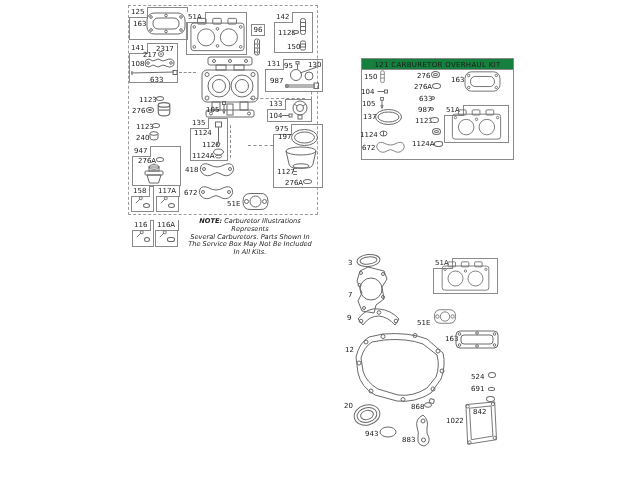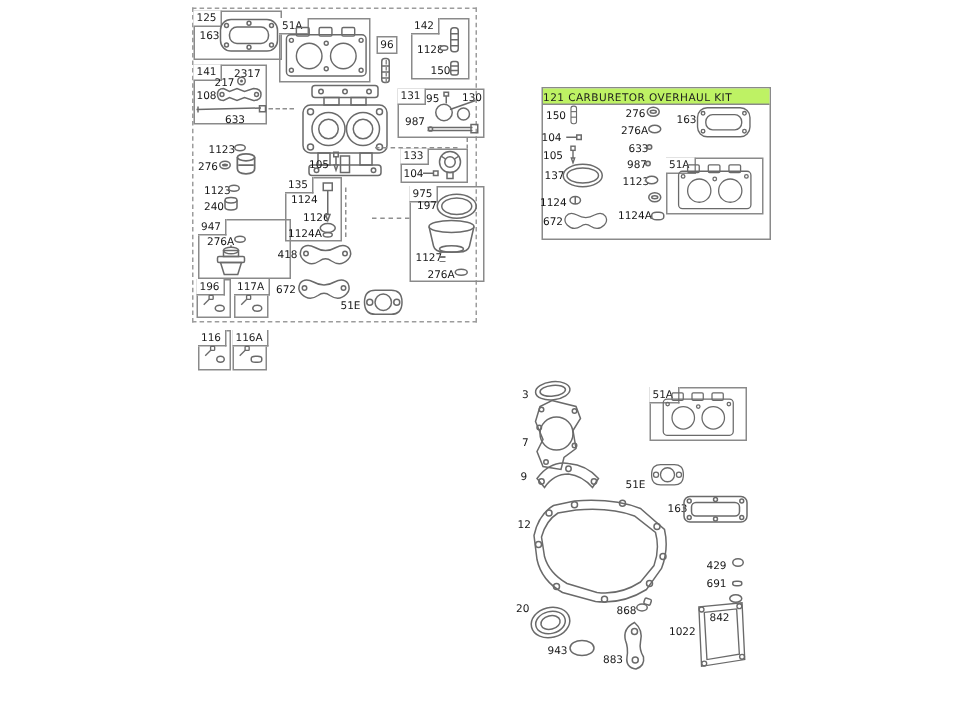--- a/index.html
+++ b/index.html
@@ -12,21 +12,21 @@
   .dashedbox{position:absolute;border:1px dashed #9c9c9c}
   .hdash{position:absolute;border-top:1px dashed #8f8f8f;height:0}
   .vdash{position:absolute;border-left:1px dashed #8f8f8f;width:0}
   .oring{position:absolute;border:1px solid #6a6a6a;border-radius:50%;background:#fff}
   .oring.dbl::after{content:"";position:absolute;inset:1px;border:1px solid #6a6a6a;border-radius:50%}
   .dotp{position:absolute;width:4px;height:4px;border:1px solid #6a6a6a;border-radius:50%;background:#e8e8e8}
   .spring{position:absolute;background:repeating-linear-gradient(0deg,#777 0 1px,transparent 1px 3px)}
   svg.ill{position:absolute;overflow:visible}
   .sk{fill:none;stroke:#6a6a6a;stroke-width:1}
   .skf{fill:#fff;stroke:#6a6a6a;stroke-width:1}
-  .title{position:absolute;left:0;right:0;top:0;text-align:left;font-size:7px;letter-spacing:.3px;padding-top:2px;border-bottom:1px solid #8a8a8a;height:11px;background:#bef264}
+  .title{position:absolute;left:0;right:0;top:0;text-align:center;font-size:7px;letter-spacing:.3px;padding-top:2px;border-bottom:1px solid #8a8a8a;height:11px;background:#15803d}
   .note{position:absolute;font-size:6.6px;line-height:7.8px;font-style:italic;text-align:center;color:#222}
   .note b{font-weight:bold}
 </style>
 </head>
 <body>
 
 <div class="page">
 
   <div class="dashedbox" style="left:128px;top:5px;width:190px;height:210px"></div>
 
@@ -119,35 +119,35 @@
   </svg>
 
   <span class="ref" style="left:136px;top:123px">1123</span>
   <span class="oring" style="left:152px;top:123px;width:8px;height:5px"></span>
   <span class="ref" style="left:136px;top:134px">240</span>
   <svg class="ill" style="left:149px;top:131px" width="10" height="10" viewBox="0 0 10 10">
     <ellipse class="sk" cx="5" cy="2.5" rx="4" ry="1.8"></ellipse>
     <path class="sk" d="M1,2.5 L1,7 Q1,9 5,9 Q9,9 9,7 L9,2.5"></path>
   </svg>
 
-  <div class="pbox" style="left:132px;top:146px;width:62px;height:40px">
+  <div class="pbox" style="left:132px;top:146px;width:49px;height:40px">
     <span class="tag">947</span>
   </div>
   <span class="ref" style="left:138px;top:157px">276A</span>
   <span class="oring" style="left:156px;top:157px;width:8px;height:5px"></span>
   <svg class="ill" style="left:141px;top:163px" width="26" height="21" viewBox="0 0 26 21">
     <ellipse class="sk" cx="13" cy="4" rx="5" ry="2.2"></ellipse>
     <rect class="sk" x="8" y="4" width="10" height="4"></rect>
     <rect class="sk" x="4" y="8" width="18" height="4" rx="1"></rect>
     <path class="sk" d="M6,12 L20,12 L17.5,20 L8.5,20 Z"></path>
     <line class="sk" x1="13" y1="0.5" x2="13" y2="2"></line>
   </svg>
 
   <div class="pbox" style="left:131px;top:186px;width:23px;height:26px">
-    <span class="tag">196</span>
+    <span class="tag">158</span>
   </div>
   <svg class="ill" style="left:134px;top:196px" width="9" height="9" viewBox="0 0 10 10">
     <line class="sk" x1="2" y1="8" x2="7" y2="3" stroke-width="1.6"></line>
       <rect class="skf" x="6" y="1" width="3" height="3" rx="0.5"></rect>
   </svg>
   <span class="oring" style="left:143px;top:203px;width:7px;height:5px"></span>
 
   <div class="pbox" style="left:156px;top:186px;width:23px;height:26px">
     <span class="tag">117A</span>
   </div>
@@ -295,20 +295,26 @@
 
   <div class="pbox" style="left:155px;top:220px;width:23px;height:27px">
     <span class="tag">116A</span>
   </div>
   <svg class="ill" style="left:158px;top:230px" width="9" height="9" viewBox="0 0 10 10">
     <line class="sk" x1="2" y1="8" x2="7" y2="3" stroke-width="1.6"></line>
       <rect class="skf" x="6" y="1" width="3" height="3" rx="0.5"></rect>
   </svg>
   <span class="oring" style="left:167px;top:237px;width:8px;height:5px;border-radius:40%"></span>
 
+  <div class="note" style="left:183px;top:218px;width:134px">
+    <span><b>NOTE:</b> <span>Carburetor Illustrations Represents</span></span><br>
+    <span>Several Carburetors. Parts Shown In</span><br>
+    <span>The Service Box May Not Be Included</span><br>
+    <span>In All Kits.</span>
+  </div>
 
   <div class="pbox" style="left:361px;top:58px;width:153px;height:102px">
     <div class="title">121 CARBURETOR OVERHAUL KIT</div>
   </div>
   <span class="ref" style="left:364px;top:73px">150</span>
   <svg class="ill" style="left:379px;top:70px" width="7" height="14" viewBox="0 0 8 19">
     <rect class="sk" x="1.5" y="1" width="5" height="16" rx="2"></rect>
       <line class="sk" x1="1.5" y1="6" x2="6.5" y2="6"></line>
       <line class="sk" x1="1.5" y1="11" x2="6.5" y2="11"></line>
   </svg>
@@ -445,21 +451,21 @@
       <circle class="sk" cx="62" cy="4.5" r="2"></circle>
       <circle class="sk" cx="85" cy="20" r="2"></circle>
     <circle class="sk" cx="89" cy="40" r="2"></circle>
       <circle class="sk" cx="80" cy="58" r="2"></circle>
       <circle class="sk" cx="50" cy="68.5" r="2"></circle>
     <circle class="sk" cx="18" cy="60" r="2"></circle>
       <circle class="sk" cx="6" cy="32" r="2"></circle>
       <circle class="sk" cx="13" cy="11" r="2"></circle>
   </svg>
 
-  <span class="ref" style="left:471px;top:373px">429</span>
+  <span class="ref" style="left:471px;top:373px">524</span>
   <span class="oring" style="left:488px;top:372px;width:8px;height:6px"></span>
   <span class="ref" style="left:471px;top:385px">691</span>
   <span class="oring" style="left:488px;top:387px;width:7px;height:4px;border-radius:40%"></span>
   <span class="ref" style="left:473px;top:408px">842</span>
   <span class="oring" style="left:486px;top:396px;width:9px;height:6px"></span>
 
   <span class="ref" style="left:411px;top:403px">868</span>
   <svg class="ill" style="left:424px;top:398px" width="11" height="10" viewBox="0 0 11 10">
     <ellipse class="sk" cx="4" cy="7" rx="3.5" ry="2.3"></ellipse>
     <rect class="sk" x="5.5" y="1" width="4.5" height="4" rx="1" transform="rotate(18 7.5 3)"></rect>

